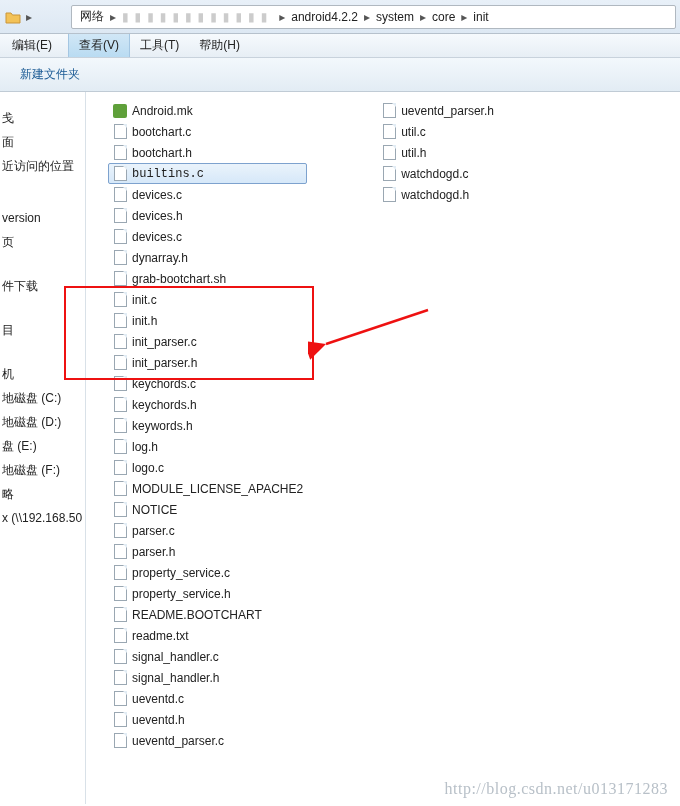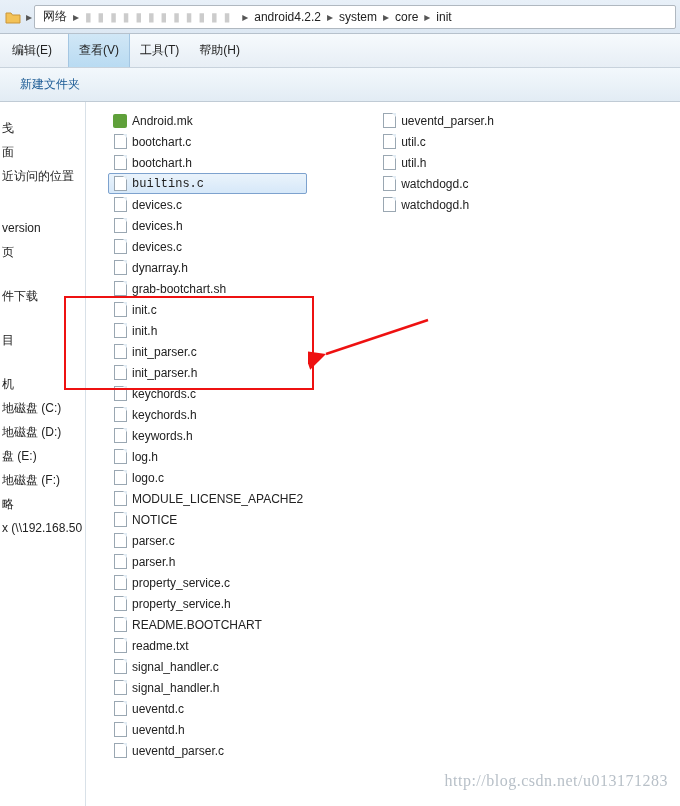--- a/index.html
+++ b/index.html
@@ -28,38 +28,39 @@
 .breadcrumb {
   display: flex;
   align-items: center;
   height: 24px;
   background: #fff;
   border: 1px solid #b0b8c0;
   border-radius: 2px;
   flex: 1;
   padding: 0 4px;
   overflow: hidden;
+  margin-left: 37px;
 }
 .crumb {
   display: inline-flex;
   align-items: center;
   padding: 0 4px;
   height: 100%;
   color: #222;
   white-space: nowrap;
 }
 .crumb-sep {
   width: 10px;
   color: #555;
   display: inline-flex;
   align-items: center;
   justify-content: center;
 }
 .menubar {
-  height: 34px;
+  height: 24px;
   background: linear-gradient(#f6fafd, #e7eef5);
   border-bottom: 1px solid #c8d2dc;
   display: flex;
   align-items: stretch;
   padding-left: 2px;
 }
 .menu-item {
   display: inline-flex;
   align-items: center;
   padding: 0 10px;
@@ -159,21 +160,21 @@
   border: 2px solid #e11;
   pointer-events: none;
 }
 .arrow-svg {
   position: absolute;
   pointer-events: none;
 }
 .watermark {
   position: absolute;
   right: 12px;
-  bottom: 16px;
+  bottom: 8px;
   color: #b8c0c8;
   font-family: Georgia, serif;
   font-size: 16px;
   letter-spacing: .5px;
 }
 </style>
 </head>
 <body>
 
 <div class="addressbar">

